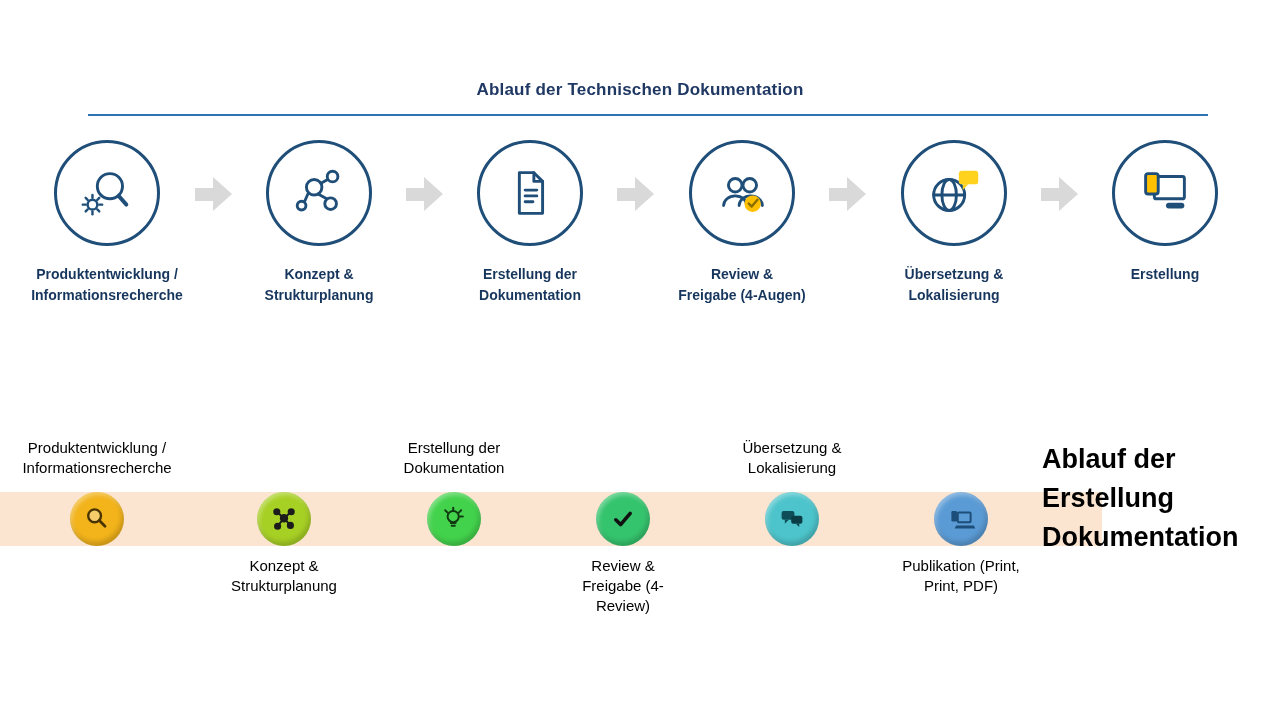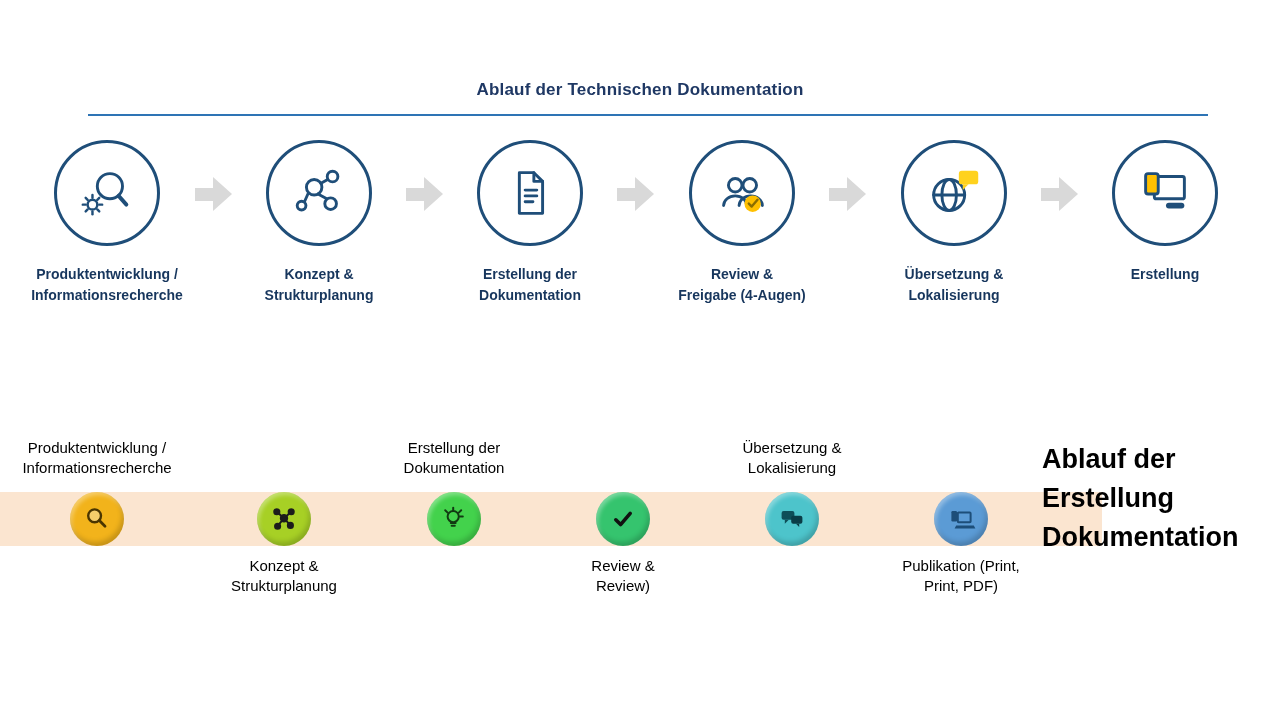--- a/index.html
+++ b/index.html
@@ -201,20 +201,21 @@
     <div>Übersetzung &amp;</div>
     <div>Lokalisierung</div>
   </div>
 
   <div class="b-label" style="left:174px; top:556px;">
     <div>Konzept &amp;</div>
     <div>Strukturplanung</div>
   </div>
   <div class="b-label" style="left:513px; top:556px;">
     <div>Review &amp;</div>
+    <div>Freigabe (4-</div>
     <div>Review)</div>
   </div>
   <div class="b-label" style="left:851px; top:556px;">
     <div>Publikation (Print,</div>
     <div>Print, PDF)</div>
   </div>
 
   <div class="b-circle" style="left: 70px; background-color: rgb(242, 179, 27);">
     <svg width="32" height="32" viewBox="0 0 40 40" fill="none" stroke="#4a3500" stroke-width="3" stroke-linecap="round">
       <circle cx="17" cy="16" r="8" fill="#ffffff" fill-opacity="0.35"></circle>

